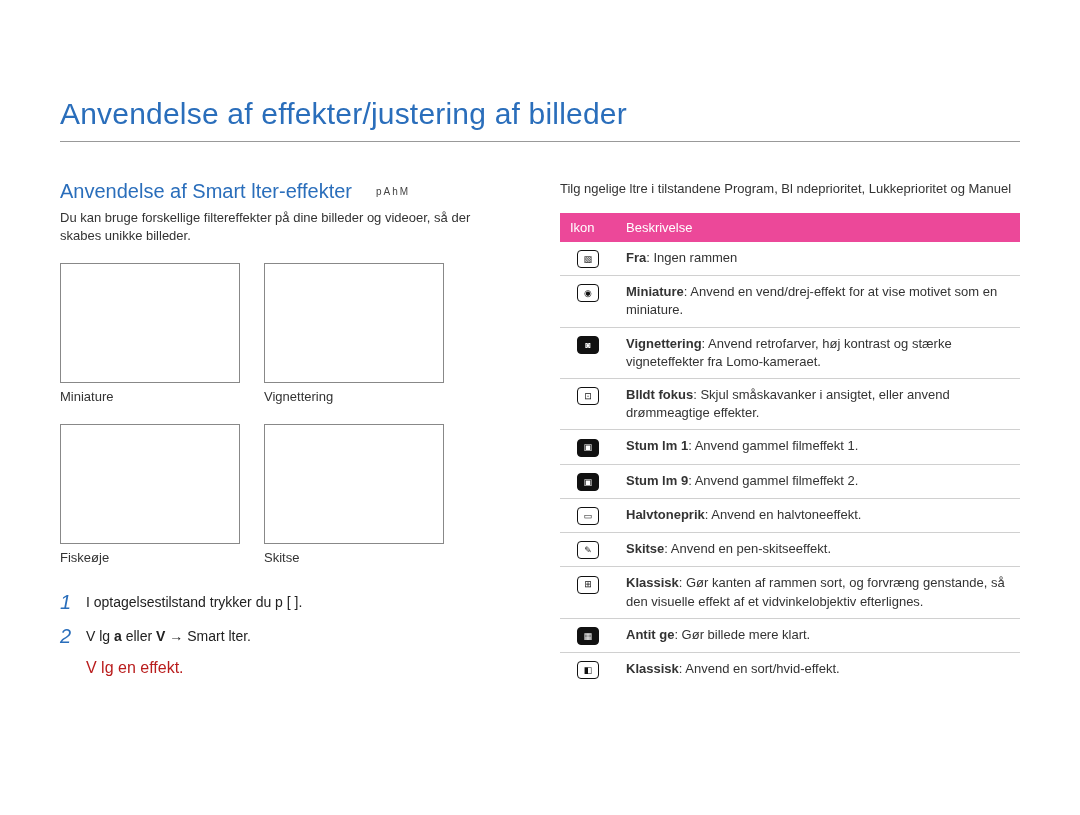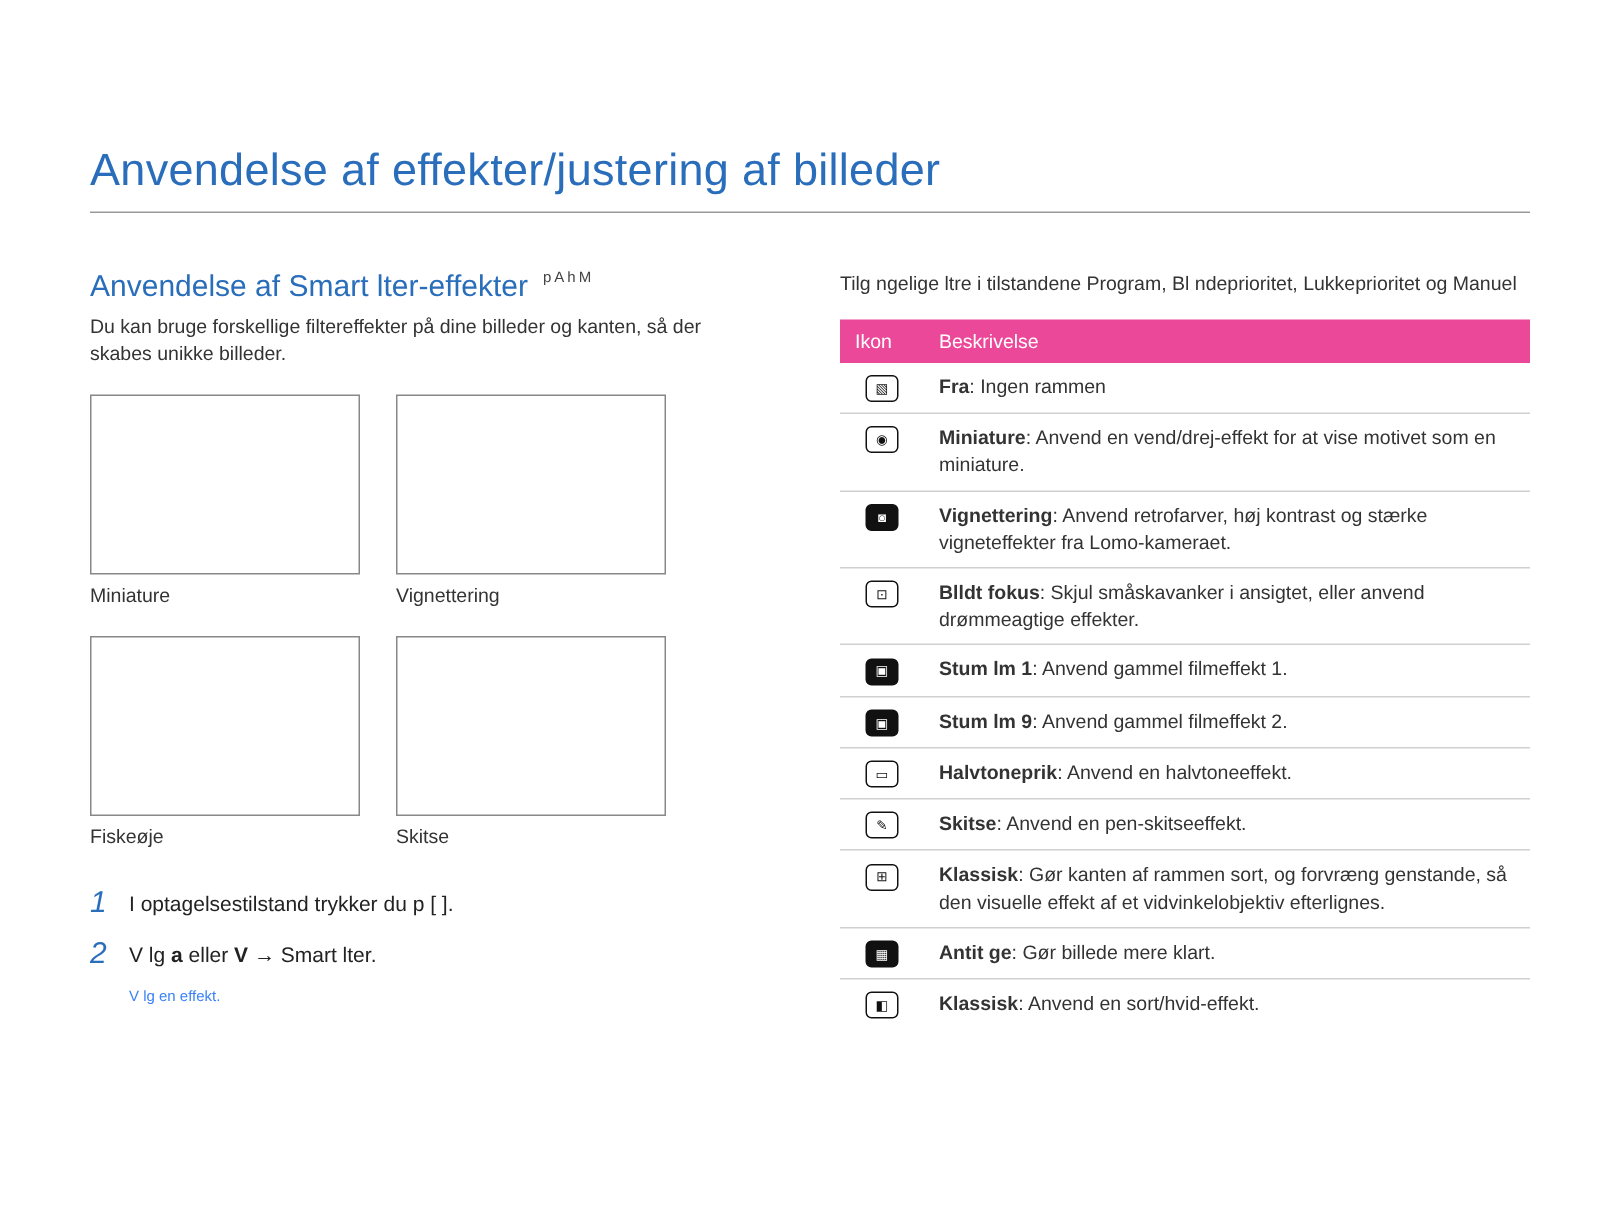--- a/index.html
+++ b/index.html
@@ -3,34 +3,34 @@
 <meta charset="utf-8">
 <style>
   * { box-sizing: border-box; margin: 0; padding: 0; }
   html, body { width: 1080px; height: 815px; background: #fff; font-family: Arial, Helvetica, sans-serif; color: #333; }
   .page { padding: 55px 60px 0 60px; position: relative; height: 100%; margin-top: 42px; }
   .page-title { font-size: 30px; font-weight: 400; color: #2a6ebb; letter-spacing: 0.2px; }
   .title-rule { border: none; border-top: 1px solid #999; margin-top: 10px; }
   .columns { display: flex; gap: 60px; margin-top: 38px; }
   .col-left { flex: 0 0 440px; }
   .col-right { flex: 1; }
-  .section-title { font-size: 20px; color: #2a6ebb; font-weight: 400; display: flex; align-items: flex-start; gap: 10px; }
+  .section-title { font-size: 20px; color: #2a6ebb; font-weight: 400; display: flex; align-items: center; gap: 24px; }
   .mode-icons { display: inline-flex; gap: 2px; }
   .mode-icons span { font-size: 10px; color: #444; }
   .intro { font-size: 13px; color: #333; margin-top: 6px; line-height: 1.4; }
   .thumb-grid { display: grid; grid-template-columns: 180px 180px; grid-template-rows: auto auto; gap: 20px 24px; margin-top: 18px; }
   .thumb-cell { }
   .thumb { width: 180px; height: 120px; border: 1px solid #888; background: #fff; }
   .thumb-label { font-size: 13px; color: #333; margin-top: 6px; }
   .steps { margin-top: 26px; }
   .step { display: flex; align-items: flex-start; gap: 10px; margin-bottom: 10px; }
   .step-num { font-size: 20px; color: #2a6ebb; font-style: italic; font-weight: 400; width: 16px; }
   .step-text { font-size: 14px; color: #222; line-height: 1.7; }
   .step-text .bold { font-weight: 700; }
-  .step-sub { font-size: 10px; color: #3b82f6; margin-left: 26px; margin-top: 4px; }
+  .step-sub { font-size: 16px; color: #b91c1c; margin-left: 26px; margin-top: 4px; }
   .right-intro { font-size: 13px; color: #333; line-height: 1.45; margin-bottom: 14px; }
   .eff-table { width: 100%; border-collapse: collapse; table-layout: fixed; }
   .eff-table thead th { background: #ec4899; color: #fff; font-weight: 400; font-size: 13px; text-align: left; padding: 7px 10px; }
   .eff-table thead th:first-child { width: 56px; }
   .eff-table tbody td { font-size: 13px; color: #333; padding: 7px 10px; border-bottom: 1px solid #d0d0d0; vertical-align: top; line-height: 1.4; }
   .eff-table tbody tr:last-child td { border-bottom: none; }
   .icon-cell { text-align: center; }
   .icon-box { display: inline-flex; width: 22px; height: 18px; border: 1.5px solid #111; border-radius: 4px; align-items: center; justify-content: center; font-size: 9px; color: #111; background: #fff; }
   .icon-box.inverted { background: #111; color: #fff; }
   .desc .bold { font-weight: 700; }
@@ -48,21 +48,21 @@
     <div class="col-left">
       <div class="section-title">
         <span>Anvendelse af Smart lter-effekter</span>
         <span class="mode-icons">
           <span>p</span>
           <span>A</span>
           <span>h</span>
           <span>M</span>
         </span>
       </div>
-      <p class="intro">Du kan bruge forskellige filtereffekter på dine billeder og kanten, så der skabes unikke billeder.</p>
+      <p class="intro">Du kan bruge forskellige filtereffekter på dine billeder og videoer, så der skabes unikke billeder.</p>
 
       <div class="thumb-grid">
         <div class="thumb-cell">
           <div class="thumb"></div>
           <div class="thumb-label">Miniature</div>
         </div>
         <div class="thumb-cell">
           <div class="thumb"></div>
           <div class="thumb-label">Vignettering</div>
         </div>

